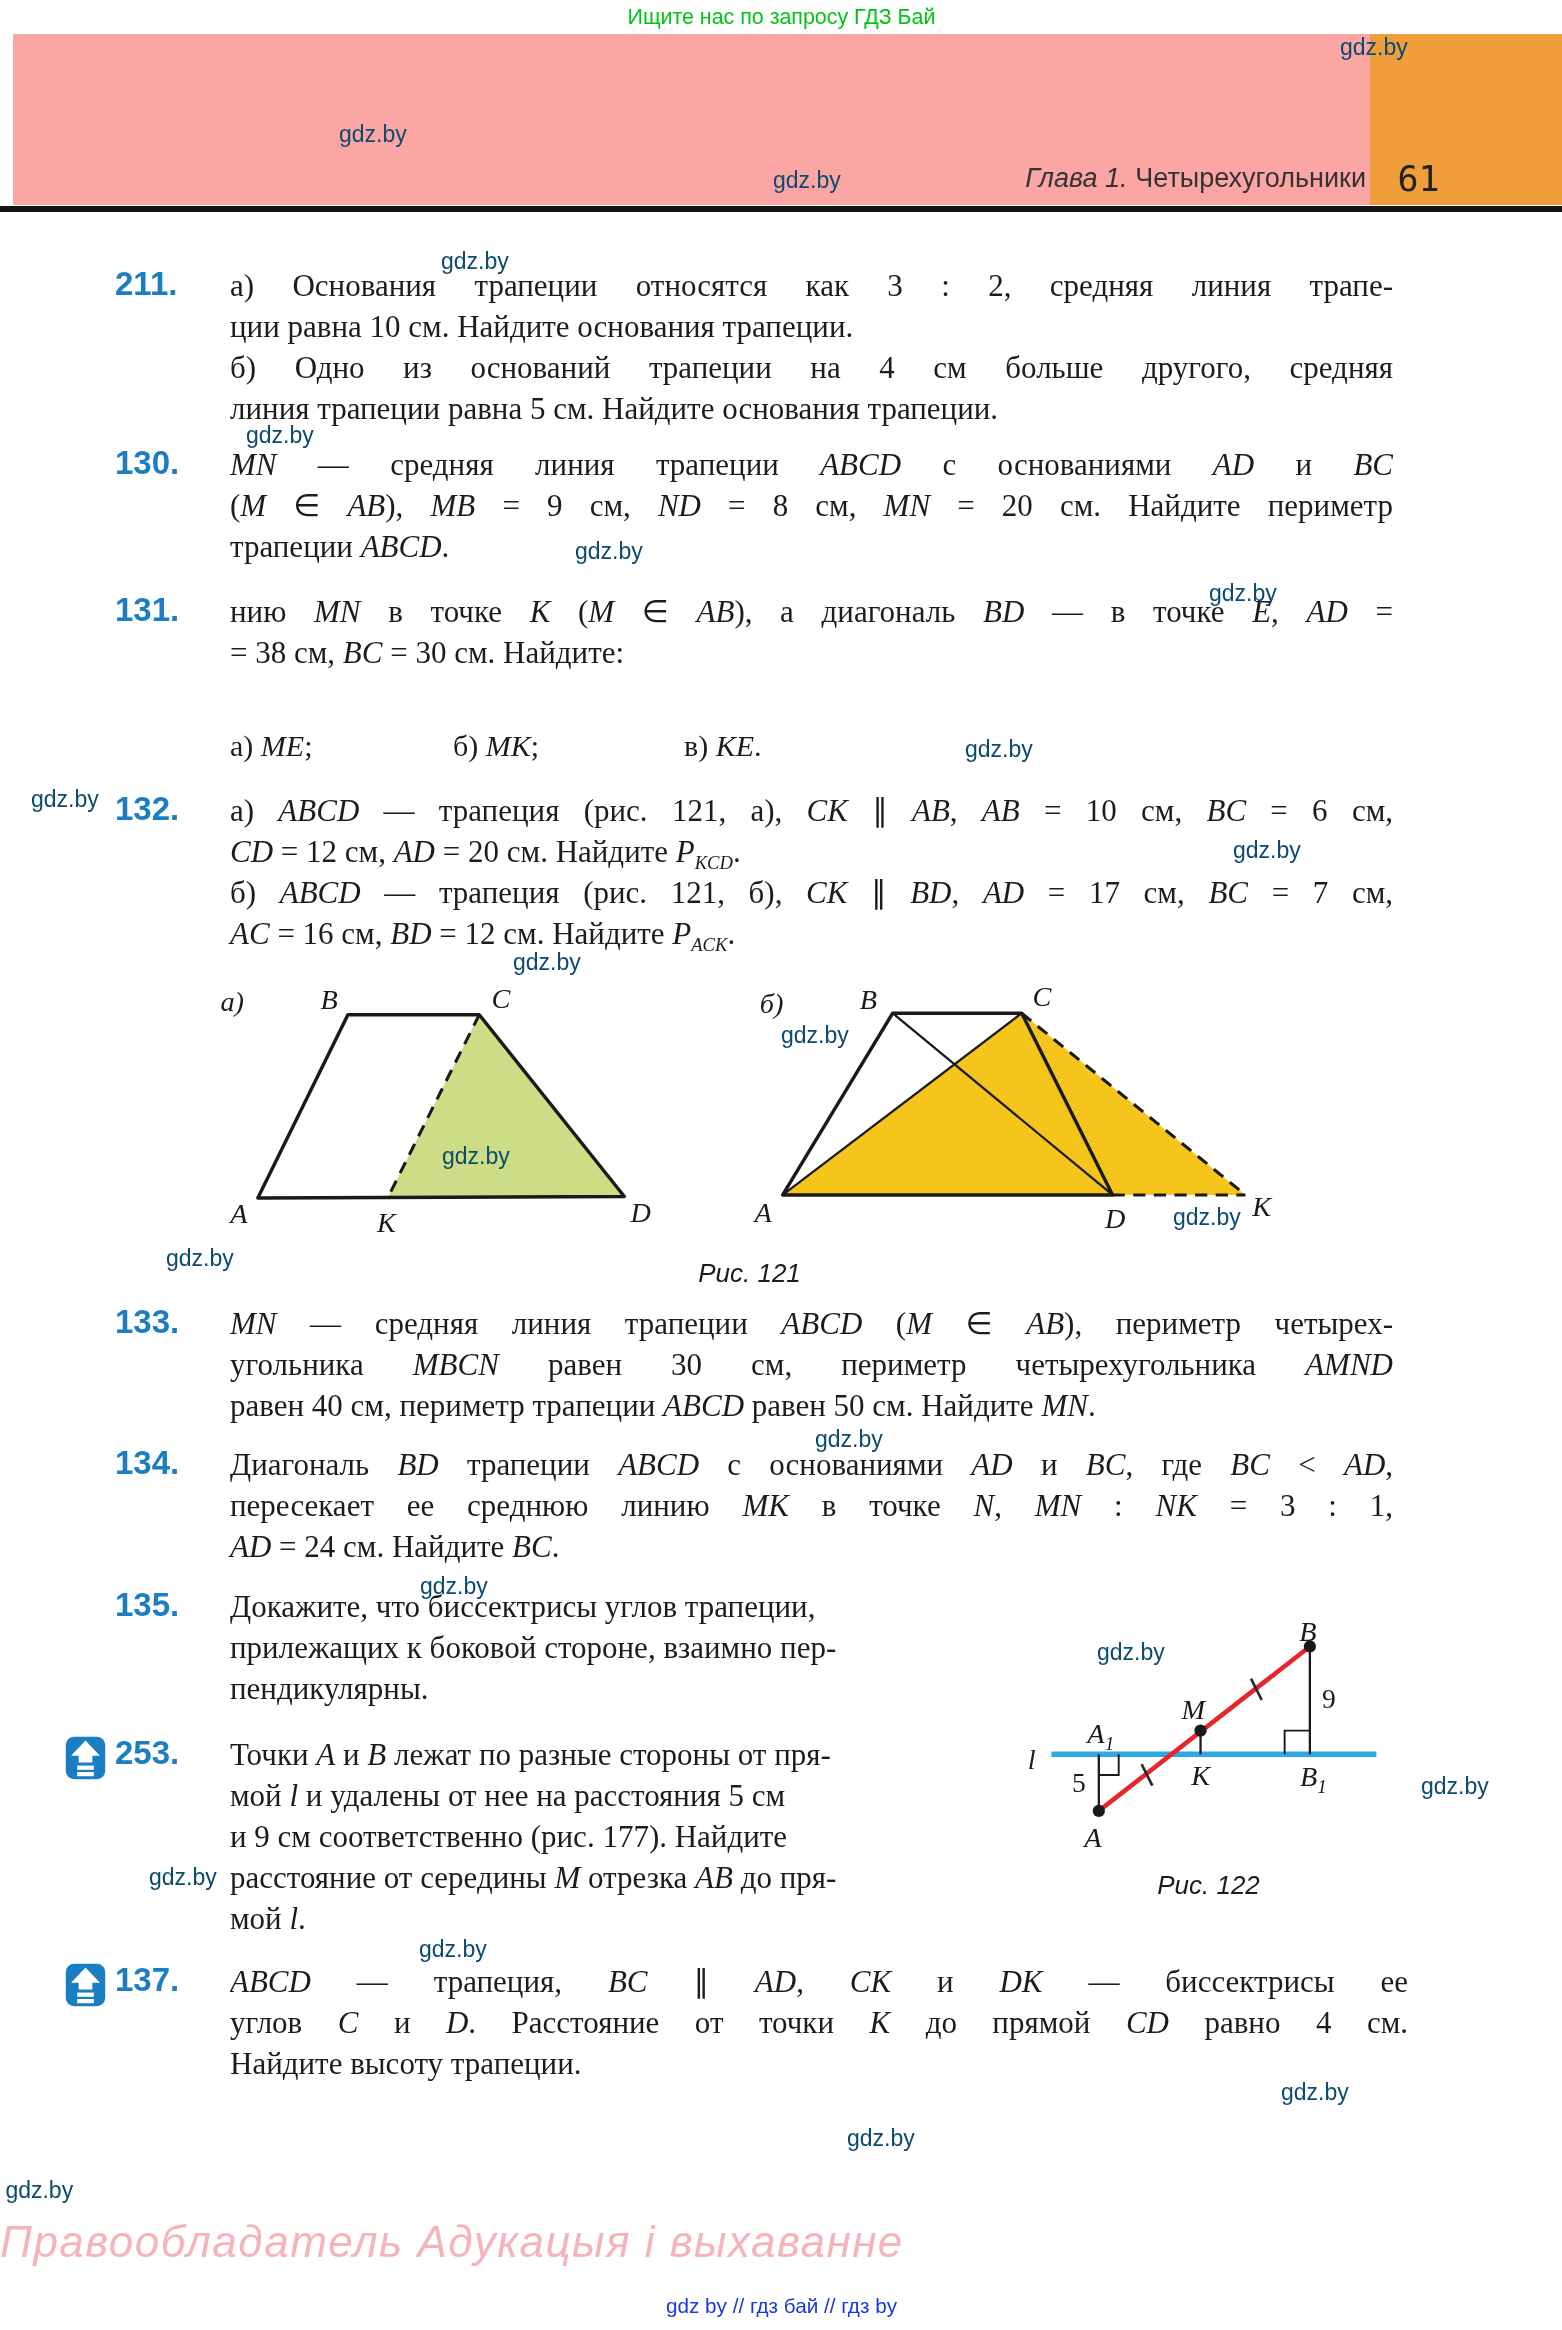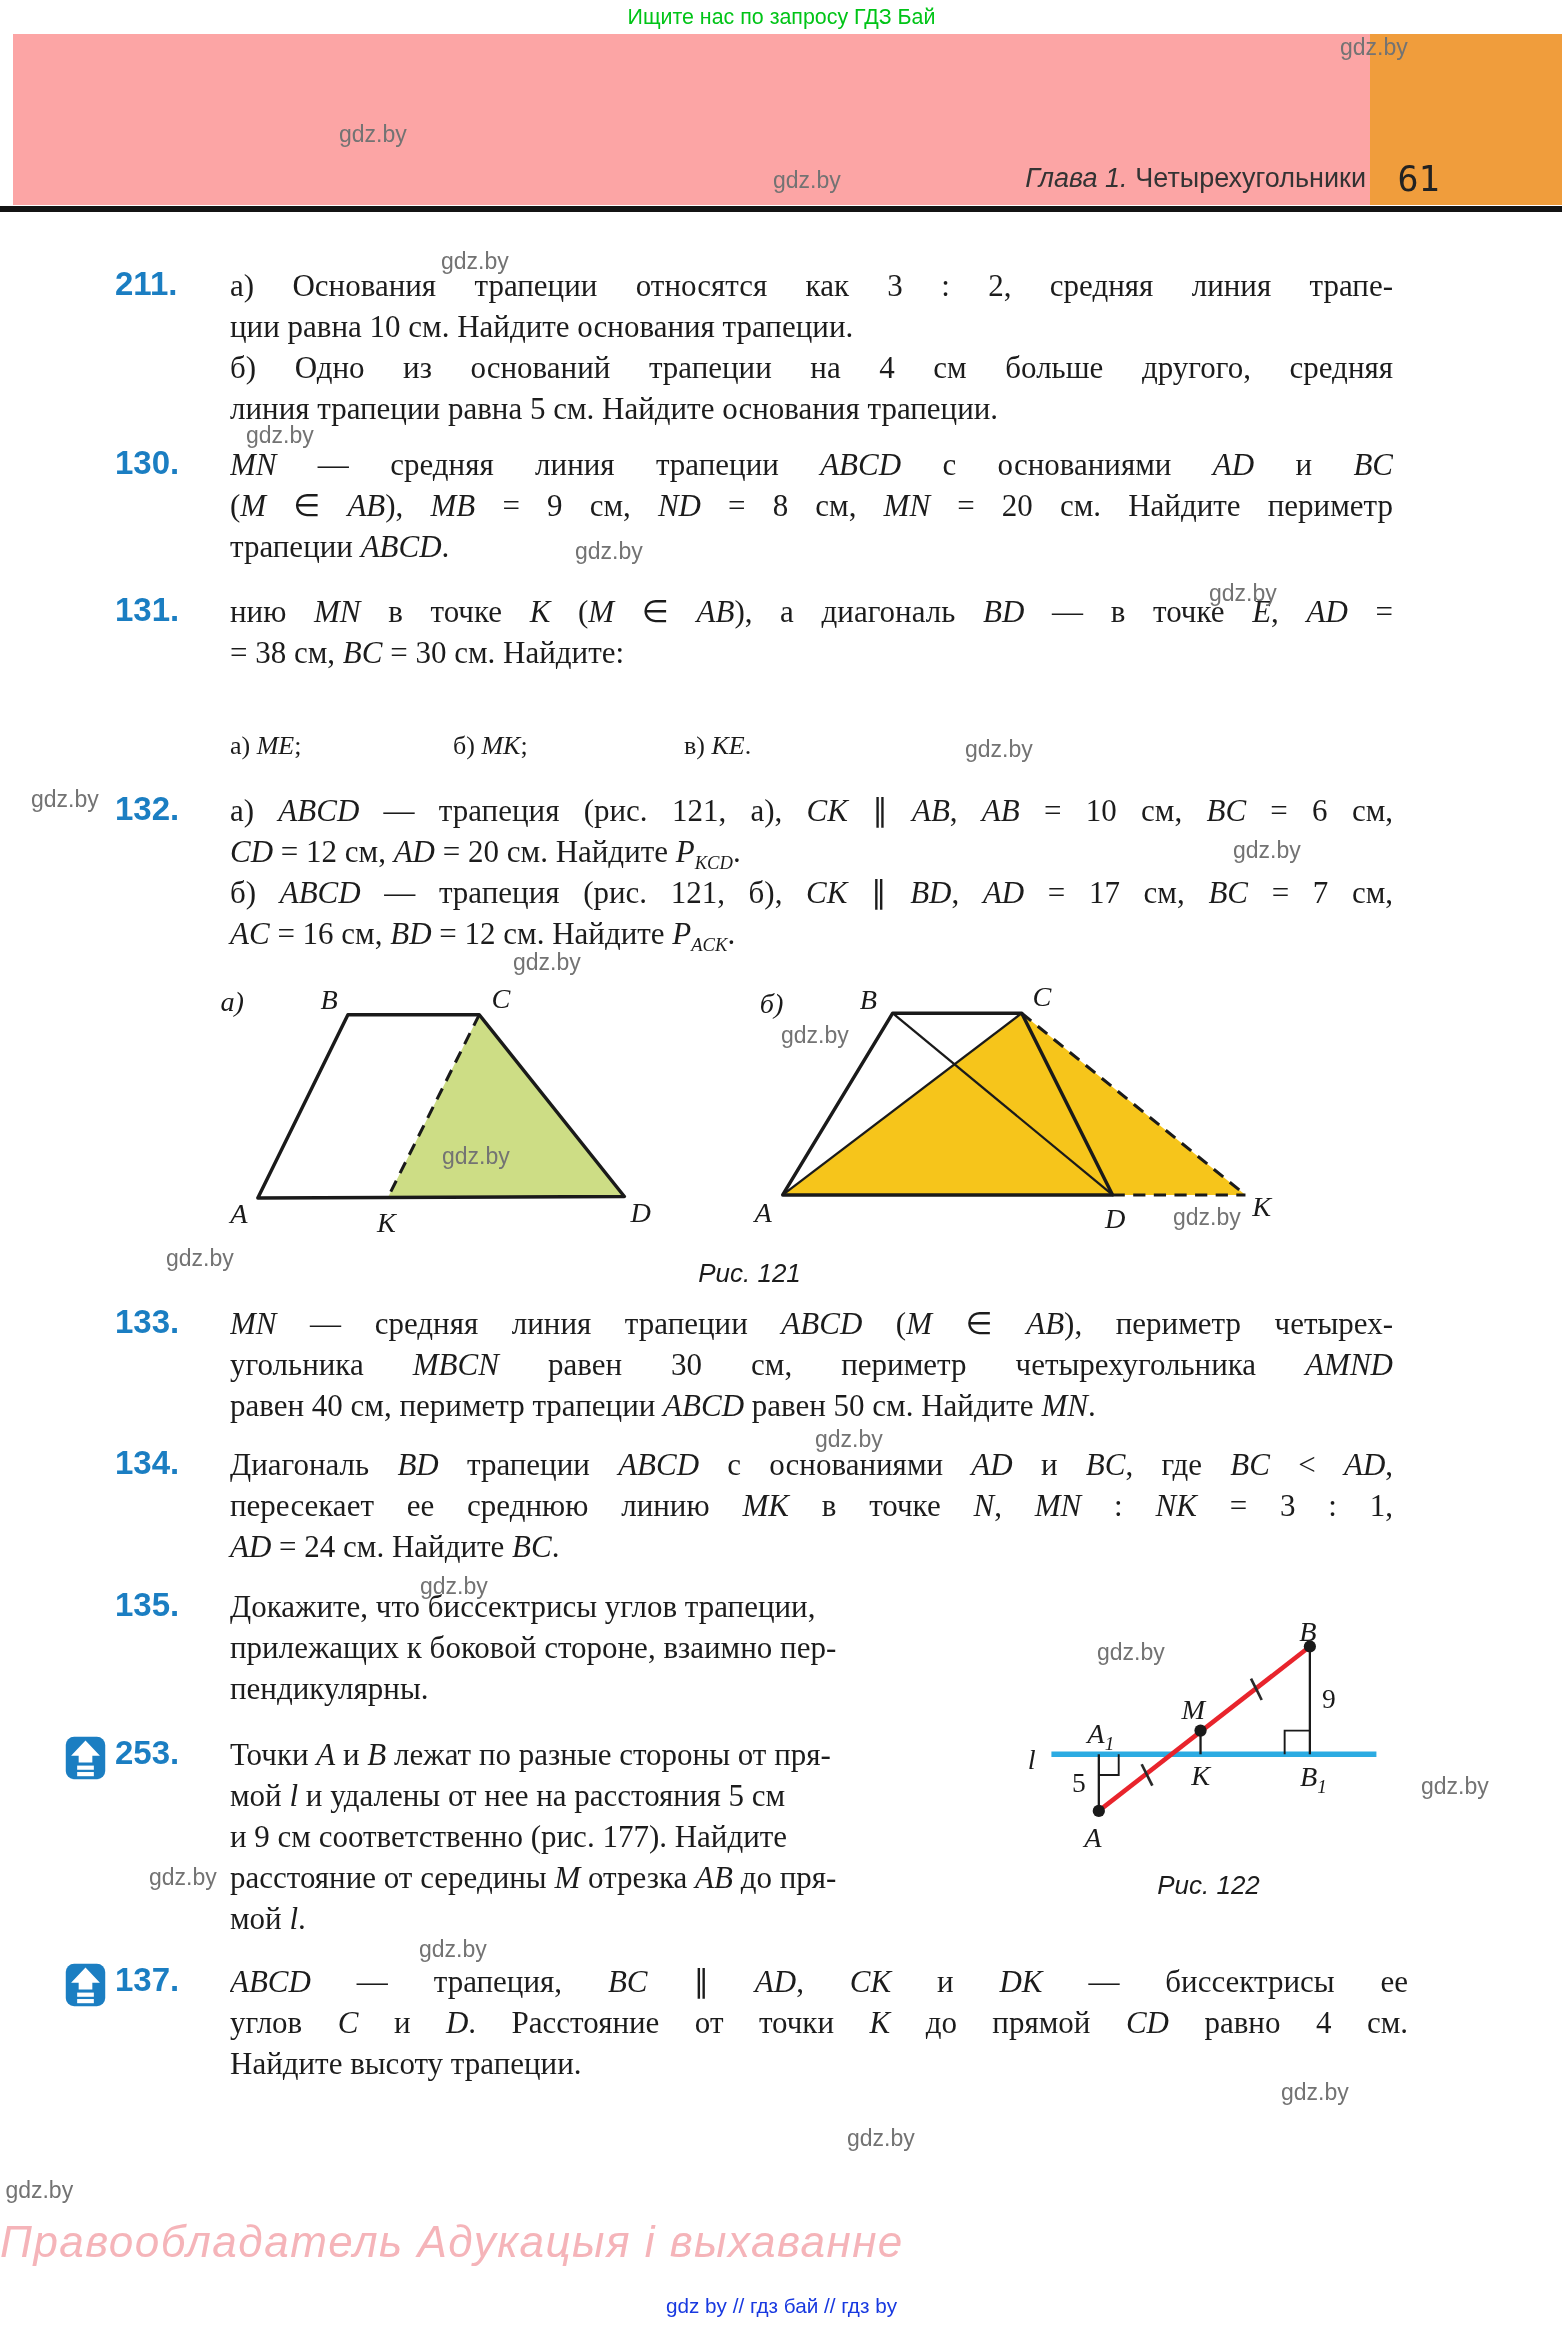--- a/index.html
+++ b/index.html
@@ -17,31 +17,31 @@
   .header-rule{position:absolute;top:206px;left:0;width:1563px;height:6.1px;background:#141414;}
   
   .problem{position:absolute;left:0;width:1563px;z-index:3;}
   .pnum{position:absolute;left:115px;top:0;width:99px;line-height:41px;
         font:bold 33px "Liberation Sans",sans-serif;color:#1b7ec2;}
   .ptext{position:absolute;top:0;}
   .line{height:41px;line-height:41px;font-size:31px;white-space:nowrap;}
   .line.j{text-align:justify;text-align-last:justify;white-space:normal;height:41px;overflow:hidden;}
   sub{font-size:0.6em;}
   .optrow{position:absolute;left:0;width:765px;height:41px;}
-  .opt{position:absolute;line-height:41px;font-size:26px;}
+  .opt{position:absolute;line-height:41px;font-size:30px;}
   .bm{position:absolute;left:65px;top:1.5px;}
   
   .fig{position:absolute;z-index:1;}
   .figcap{position:absolute;z-index:3;font:italic 26px "Liberation Sans",sans-serif;color:#1c1c1c;
           text-align:center;}
   .flabel{font:italic 37px "Liberation Serif",serif;fill:#1a1a1a;}
   .fdigit{font:36px "Liberation Serif",serif;fill:#1a1a1a;font-style:normal;}
   .fsub{font-size:25px;}
   
-  .wm{position:absolute;font:23px "Liberation Sans",sans-serif;color:#737373;z-index:6;white-space:nowrap;}
+  .wm{position:absolute;font:23px "Liberation Sans",sans-serif;color:#0c4a6e;z-index:6;white-space:nowrap;}
   
   .publisher{position:absolute;top:2217px;left:0;width:100%;text-align:left;
              font:italic 44px "Liberation Sans",sans-serif;color:#f5b4b9;letter-spacing:1.5px;}
   .links{position:absolute;top:2294px;left:0;width:100%;text-align:center;
          font:20.7px "Liberation Sans",sans-serif;color:#1839e0;}
 </style>
 </head>
 <body>
 
 <div class="page">

